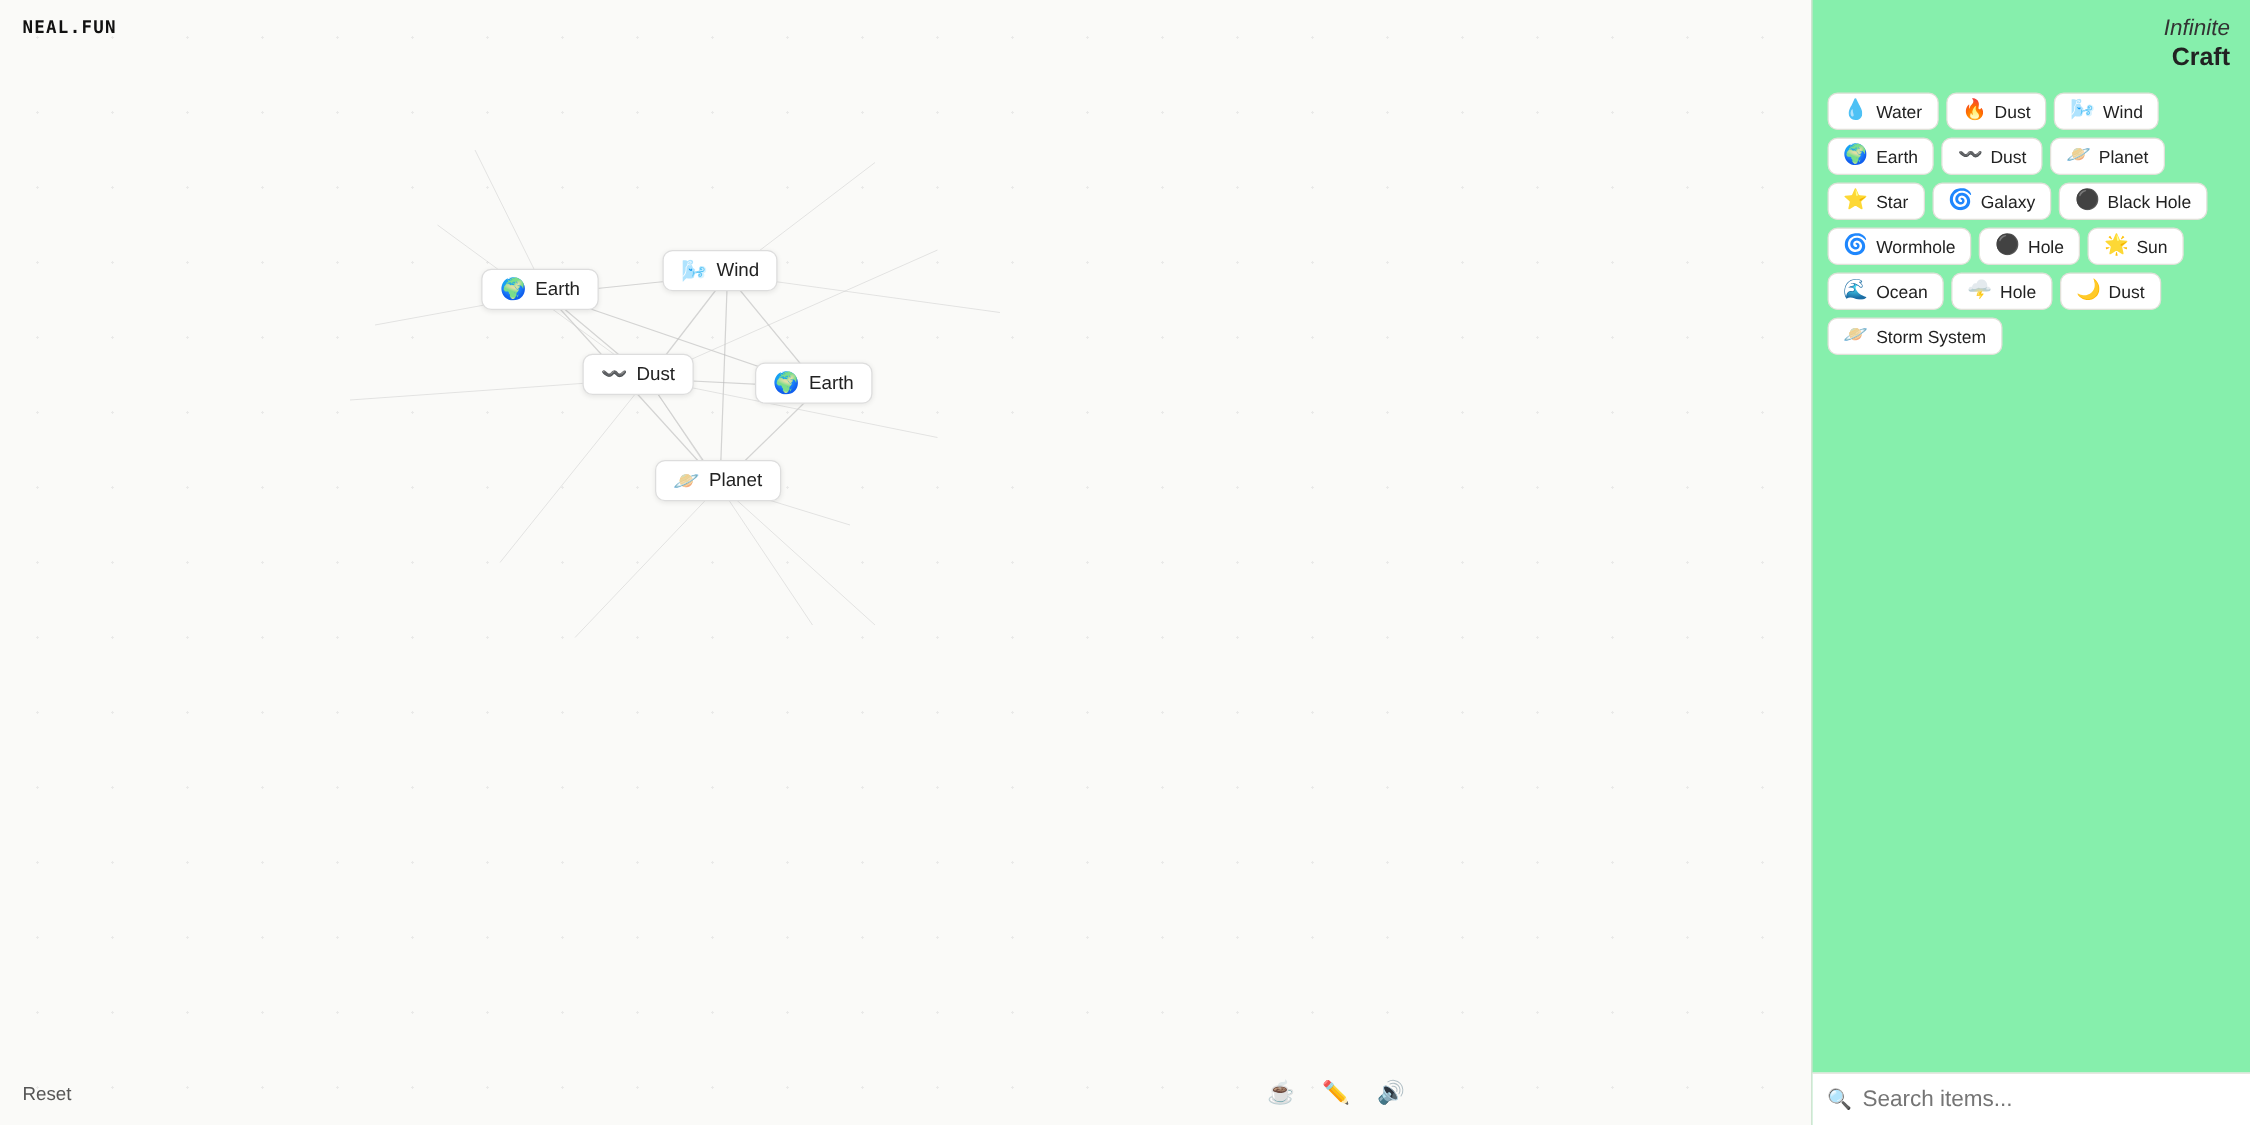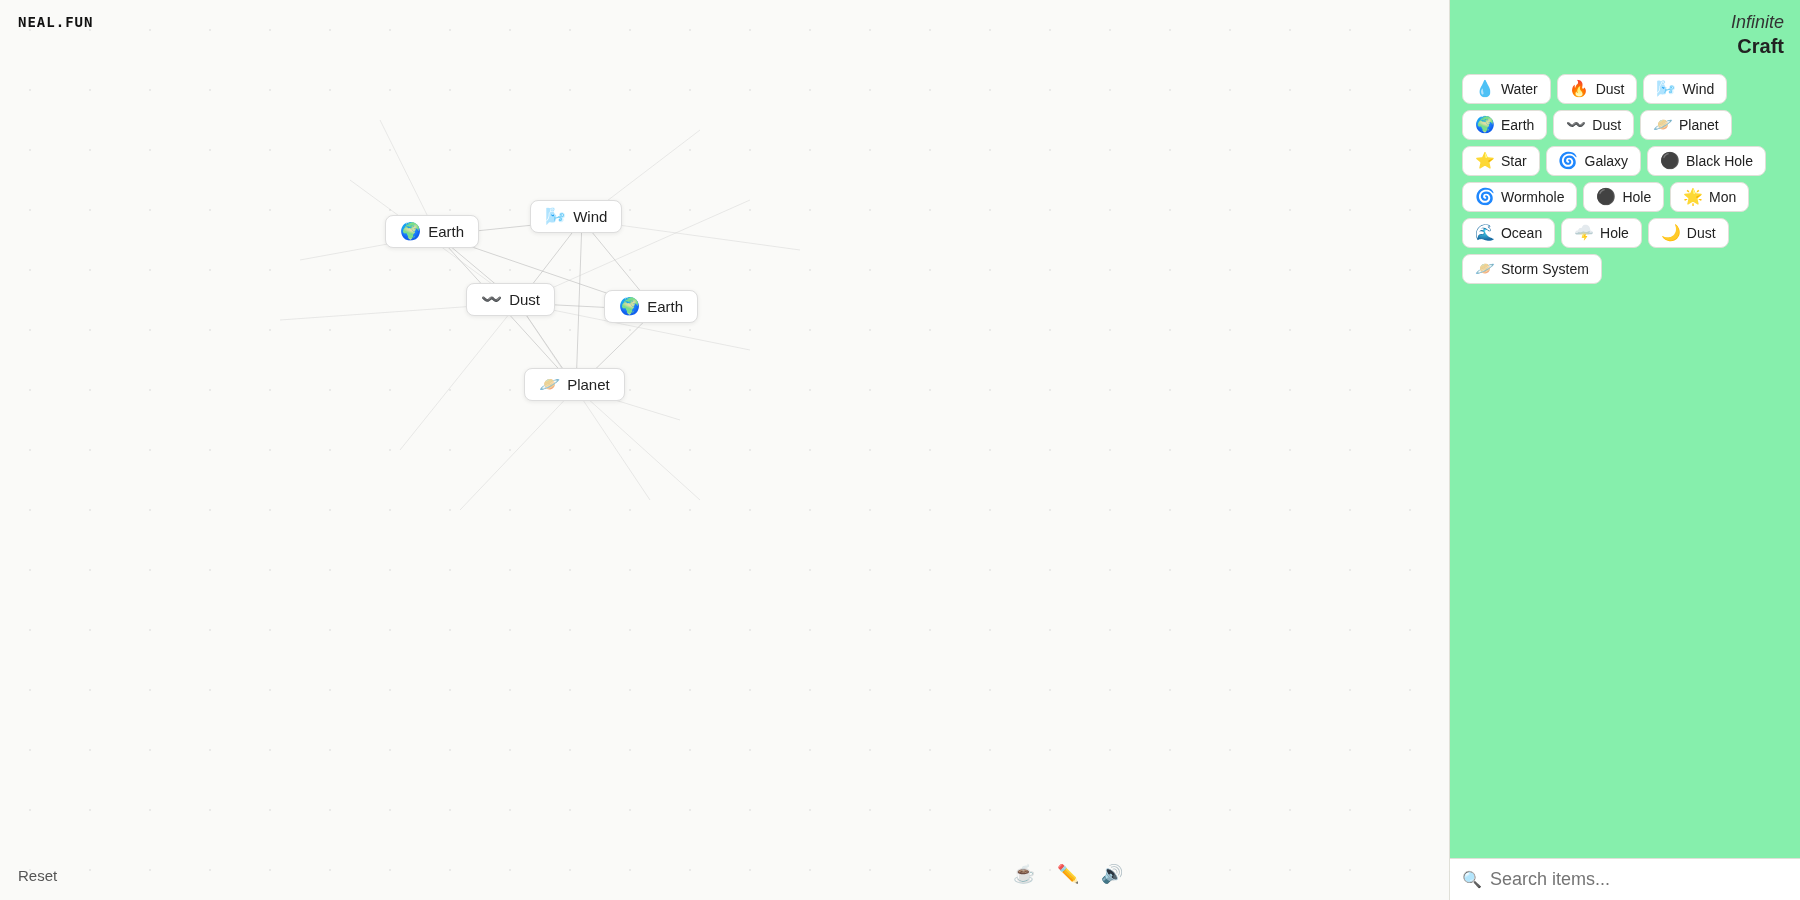--- a/index.html
+++ b/index.html
@@ -312,21 +312,21 @@
       <div class="sidebar-item">
         <span class="item-icon">🌀</span>
         <span>Wormhole</span>
       </div>
       <div class="sidebar-item">
         <span class="item-icon">⚫</span>
         <span>Hole</span>
       </div>
       <div class="sidebar-item">
         <span class="item-icon">🌟</span>
-        <span>Mon</span>
+        <span>Sun</span>
       </div>
       <div class="sidebar-item">
         <span class="item-icon">🌊</span>
         <span>Ocean</span>
       </div>
       <div class="sidebar-item">
         <span class="item-icon">🌩️</span>
         <span>Hole</span>
       </div>
       <div class="sidebar-item">

